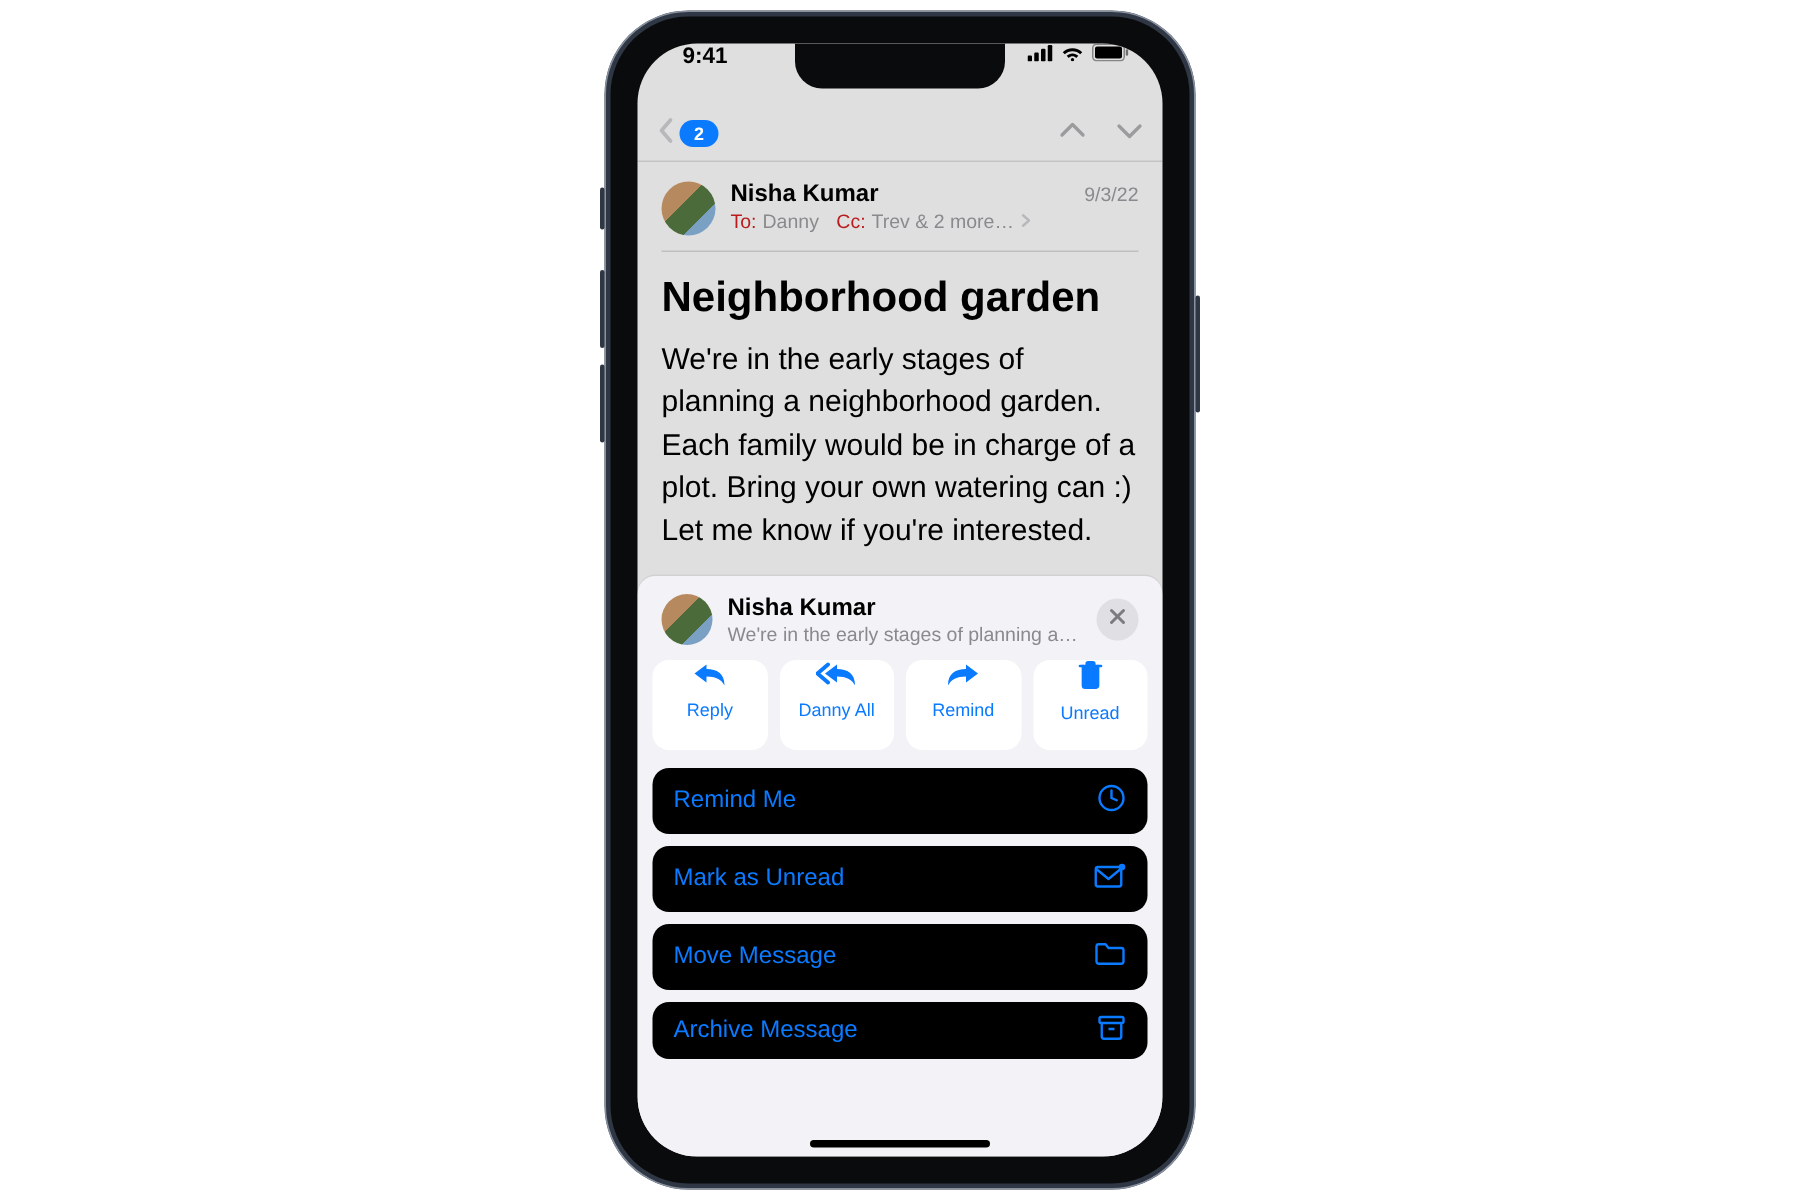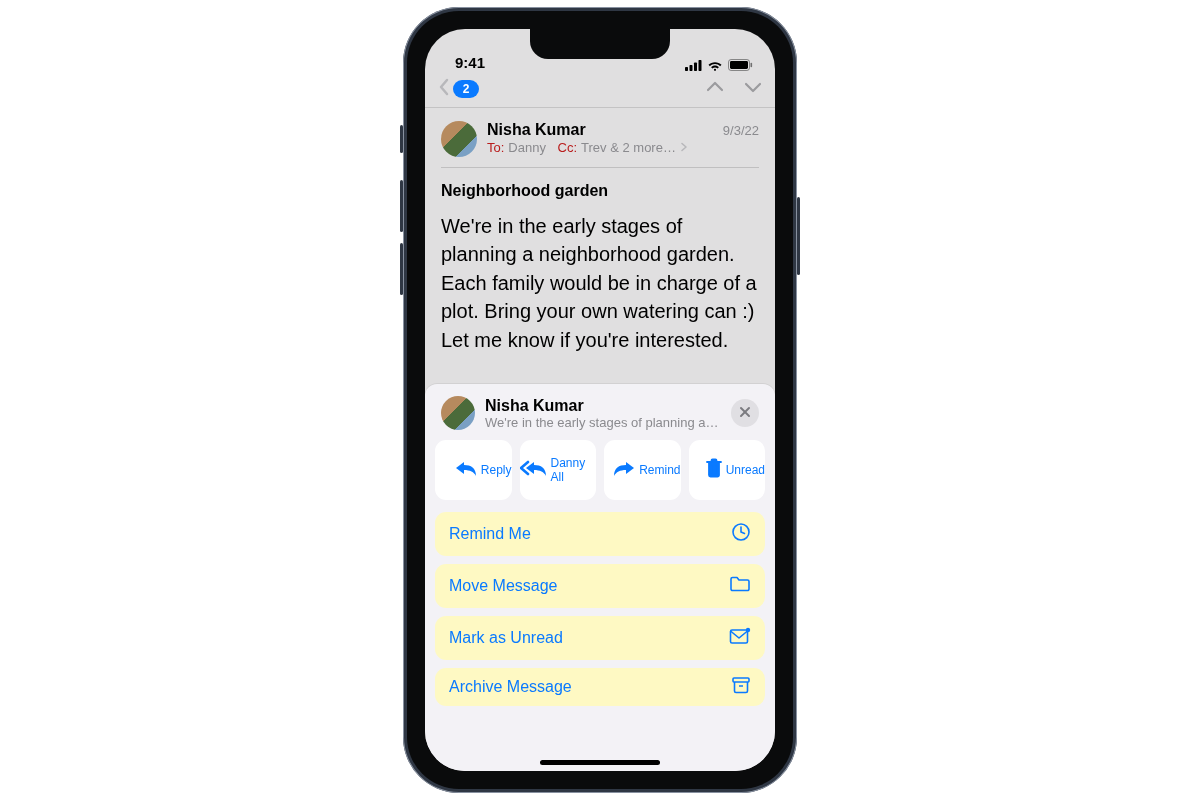--- a/index.html
+++ b/index.html
@@ -10,58 +10,58 @@
   .screen{position:absolute;left:18px;top:18px;right:18px;bottom:18px;border-radius:40px;background:#e0dfe0;overflow:hidden;}
   
   .sidebtn{position:absolute;background:#2f3744;border-radius:2px;}
   .sb1{left:-3px;top:118px;width:3px;height:28px;}
   .sb2{left:-3px;top:173px;width:3px;height:52px;}
   .sb3{left:-3px;top:236px;width:3px;height:52px;}
   .sb4{right:-3px;top:190px;width:3px;height:78px;}
   
   .notch{position:absolute;top:0;left:50%;transform:translateX(-50%);width:140px;height:30px;background:#0a0b0c;border-bottom-left-radius:18px;border-bottom-right-radius:18px;z-index:50;}
   
-  .statusbar{position:absolute;top:0;left:0;right:0;height:42px;display:flex;align-items:flex-end;justify-content:space-between;padding:0 22px 0 30px;z-index:40;}
+  .statusbar{position:absolute;top:0;left:0;right:0;height:42px;display:flex;align-items:flex-start;justify-content:space-between;padding:0 22px 0 30px;z-index:40;}
   .sb-time{font-weight:600;font-size:15px;color:#000;}
   .sb-right{display:flex;align-items:center;gap:5px;}
   .sb-right svg{display:block;}
   
   .navbar{position:absolute;top:42px;left:0;right:0;height:36px;display:flex;align-items:center;justify-content:space-between;padding:0 12px;border-bottom:1px solid rgba(0,0,0,0.12);}
   .nav-left{display:flex;align-items:center;gap:2px;}
   .nav-right{display:flex;align-items:center;gap:18px;}
   .badge{background:#0a7aff;color:#fff;font-size:12px;font-weight:600;border-radius:10px;min-width:18px;height:18px;display:flex;align-items:center;justify-content:center;padding:0 4px;}
   .chevron-back svg{stroke:#b8b8bb;}
   .nav-arrow svg{stroke:#9b9b9e;}
   
   .mailview{position:absolute;top:78px;left:0;right:0;padding:14px 16px 0;color:#000;}
   .msg-header{display:flex;align-items:flex-start;gap:10px;padding-bottom:10px;border-bottom:1px solid rgba(0,0,0,0.14);}
   .avatar{width:36px;height:36px;border-radius:50%;background:linear-gradient(135deg,#b68a5e 0 40%,#4b6b3a 40% 70%,#7aa0c4 70%);flex:0 0 auto;}
   .hdr-text{flex:1;min-width:0;}
   .sender-row{display:flex;justify-content:space-between;align-items:baseline;}
   .sender{font-weight:600;font-size:16px;}
   .date{font-size:13px;color:#8a8a8e;}
   .to-row{font-size:13px;color:#8a8a8e;margin-top:1px;display:flex;align-items:center;gap:4px;}
   .to-row .dark{color:#b91c1c;}
-  .subject{font-weight:700;font-size:16px;margin:14px 0 12px;}
+  .subject{font-weight:700;font-size:28px;margin:14px 0 12px;}
   .body{font-size:20px;line-height:1.42;color:#000;}
   
   .sheet{position:absolute;left:0;right:0;bottom:0;top:355px;background:#f3f2f6;border-top-left-radius:12px;border-top-right-radius:12px;padding:12px 10px 0;box-shadow:0 -1px 0 rgba(0,0,0,0.06);overflow:hidden;}
   .sheet-header{display:flex;align-items:center;gap:10px;margin:0 6px 10px;}
   .sheet-header .avatar{width:34px;height:34px;}
   .sh-text{flex:1;min-width:0;}
   .sh-name{font-weight:600;font-size:16px;line-height:1.2;}
   .sh-preview{font-size:13px;color:#8a8a8e;overflow:hidden;text-overflow:ellipsis;white-space:nowrap;}
   .close-btn{width:28px;height:28px;border-radius:50%;background:#e0dfe3;display:flex;align-items:center;justify-content:center;flex:0 0 auto;}
   .close-btn svg{stroke:#7b7b80;}
   .action-row{display:flex;gap:8px;margin-bottom:12px;}
-  .action-btn{flex:1;background:#fff;border-radius:11px;height:60px;display:flex;flex-direction:row;align-items:center;justify-content:flex-end;gap:3px;}
+  .action-btn{flex:1;background:#fff;border-radius:11px;height:60px;display:flex;flex-direction:column;align-items:center;justify-content:flex-start;gap:3px;}
   .action-btn .lbl{font-size:12px;color:#0a7aff;font-weight:400;}
   .action-btn svg{fill:#0a7aff;stroke:#0a7aff;}
   .list{display:flex;flex-direction:column;gap:8px;}
-  .list-item{background:#fef9c3;border-radius:11px;height:44px;display:flex;align-items:center;justify-content:space-between;padding:0 14px;}
+  .list-item{background:#000000;border-radius:11px;height:44px;display:flex;align-items:center;justify-content:space-between;padding:0 14px;}
   .list-item .lbl{font-size:16px;color:#0a7aff;}
   .list-item svg{stroke:#0a7aff;fill:none;}
   .cutoff{height:38px;text-align:center;}
   
   .homebar{position:absolute;left:50%;bottom:6px;transform:translateX(-50%);width:120px;height:5px;border-radius:3px;background:#000;z-index:60;}
 </style>
 </head>
 <body>
 <div class="canvas">
 
@@ -212,37 +212,37 @@
           <div class="list-item">
             <span class="lbl">Remind Me</span>
             <span>
               <svg width="20" height="20" viewBox="0 0 20 20" stroke-width="1.6" stroke-linecap="round">
                     <circle cx="10" cy="10" r="8"></circle>
                     <polyline points="10,5 10,10 13.5,11.5"></polyline>
                   </svg>
             </span>
           </div>
           <div class="list-item">
-            <span class="lbl">Move Message</span>
-            <span>
-              <svg width="22" height="18" viewBox="0 0 22 18" stroke-width="1.6" stroke-linejoin="round">
-                    <path d="M2 4 a1.5 1.5 0 0 1 1.5 -1.5 H8 L10 5 H18.5 A1.5 1.5 0 0 1 20 6.5 V14 A1.5 1.5 0 0 1 18.5 15.5 H3.5 A1.5 1.5 0 0 1 2 14 Z"></path>
-                  </svg>
-            </span>
-          </div>
-          <div class="list-item">
             <span class="lbl">Mark as Unread</span>
             <span>
               <svg width="22" height="18" viewBox="0 0 22 18" stroke-width="1.6" stroke-linejoin="round">
                     <rect x="1.5" y="3" width="17" height="13" rx="1.5"></rect>
                     <path d="M1.5 4 L10 11 L18.5 4"></path>
                     <circle cx="19" cy="3" r="2.2" fill="#0a7aff" stroke="none"></circle>
                   </svg>
             </span>
           </div>
+          <div class="list-item">
+            <span class="lbl">Move Message</span>
+            <span>
+              <svg width="22" height="18" viewBox="0 0 22 18" stroke-width="1.6" stroke-linejoin="round">
+                    <path d="M2 4 a1.5 1.5 0 0 1 1.5 -1.5 H8 L10 5 H18.5 A1.5 1.5 0 0 1 20 6.5 V14 A1.5 1.5 0 0 1 18.5 15.5 H3.5 A1.5 1.5 0 0 1 2 14 Z"></path>
+                  </svg>
+            </span>
+          </div>
           <div class="list-item cutoff">
             <span class="lbl">Archive Message</span>
             <span>
               <svg width="20" height="18" viewBox="0 0 20 18" stroke-width="1.6" stroke-linejoin="round">
                     <rect x="2" y="2" width="16" height="4" rx="1"></rect>
                     <path d="M3.5 6 V15 A1.5 1.5 0 0 0 5 16.5 H15 A1.5 1.5 0 0 0 16.5 15 V6"></path>
                     <line x1="8" y1="10" x2="12" y2="10"></line>
                   </svg>
             </span>
           </div>

